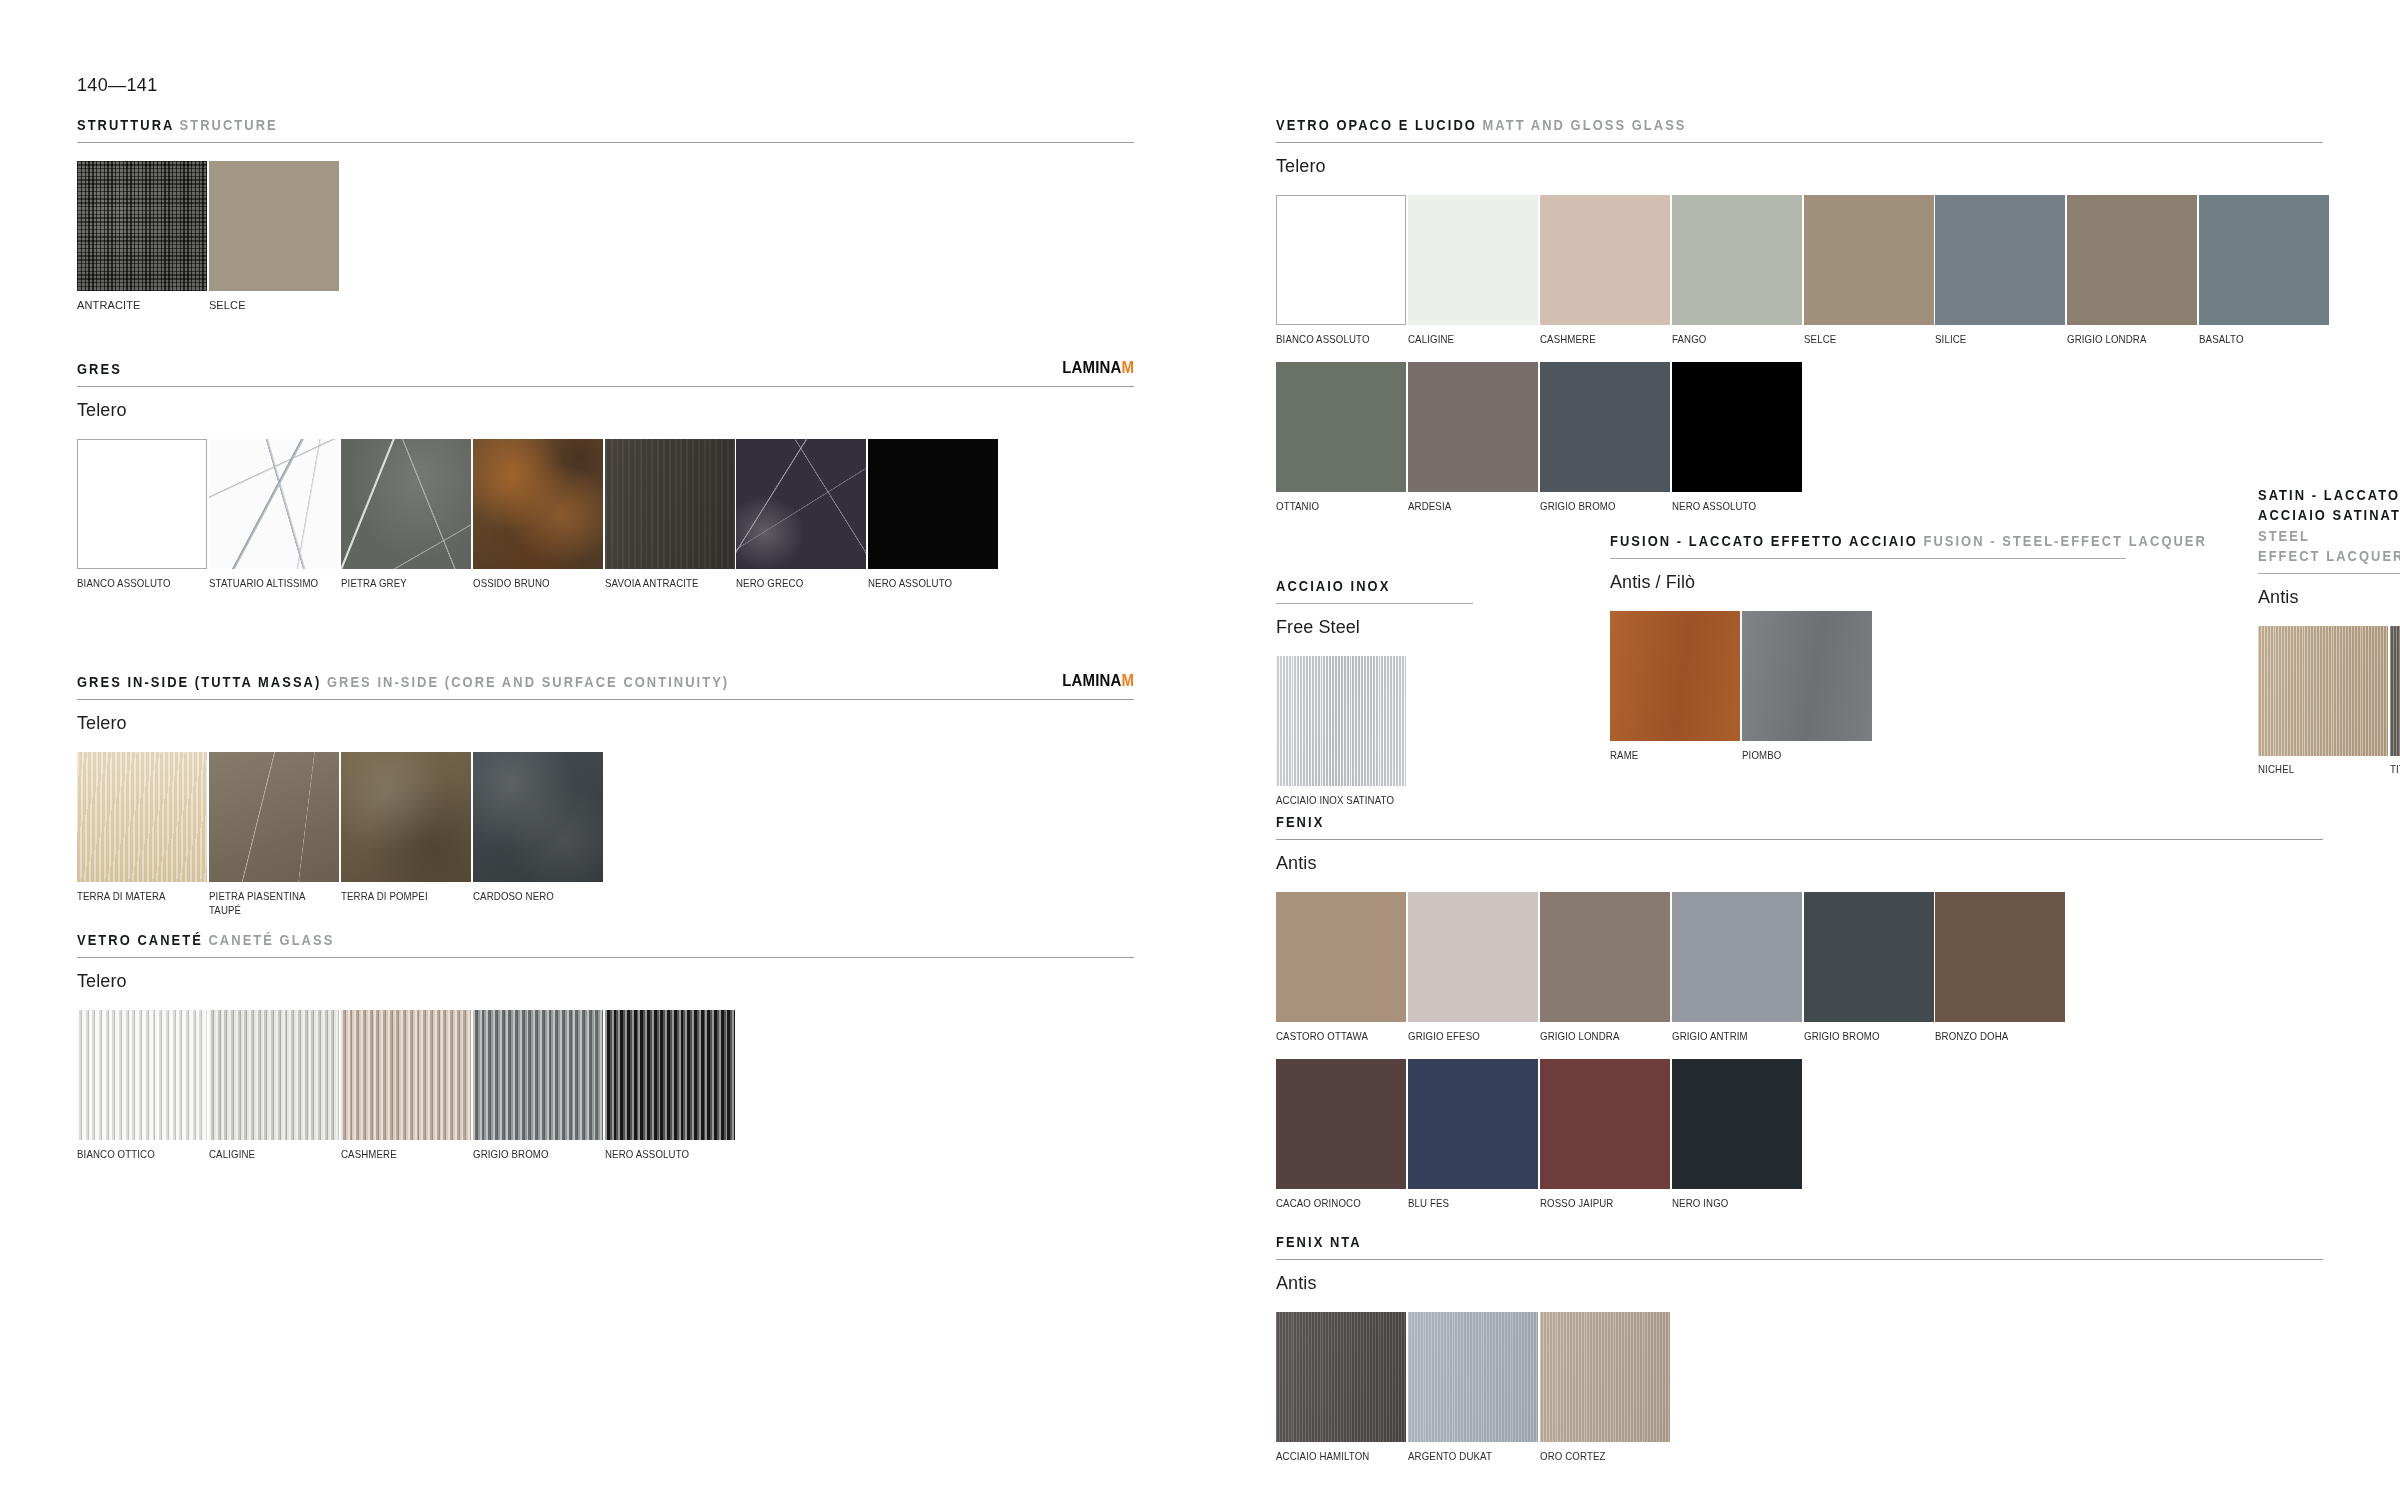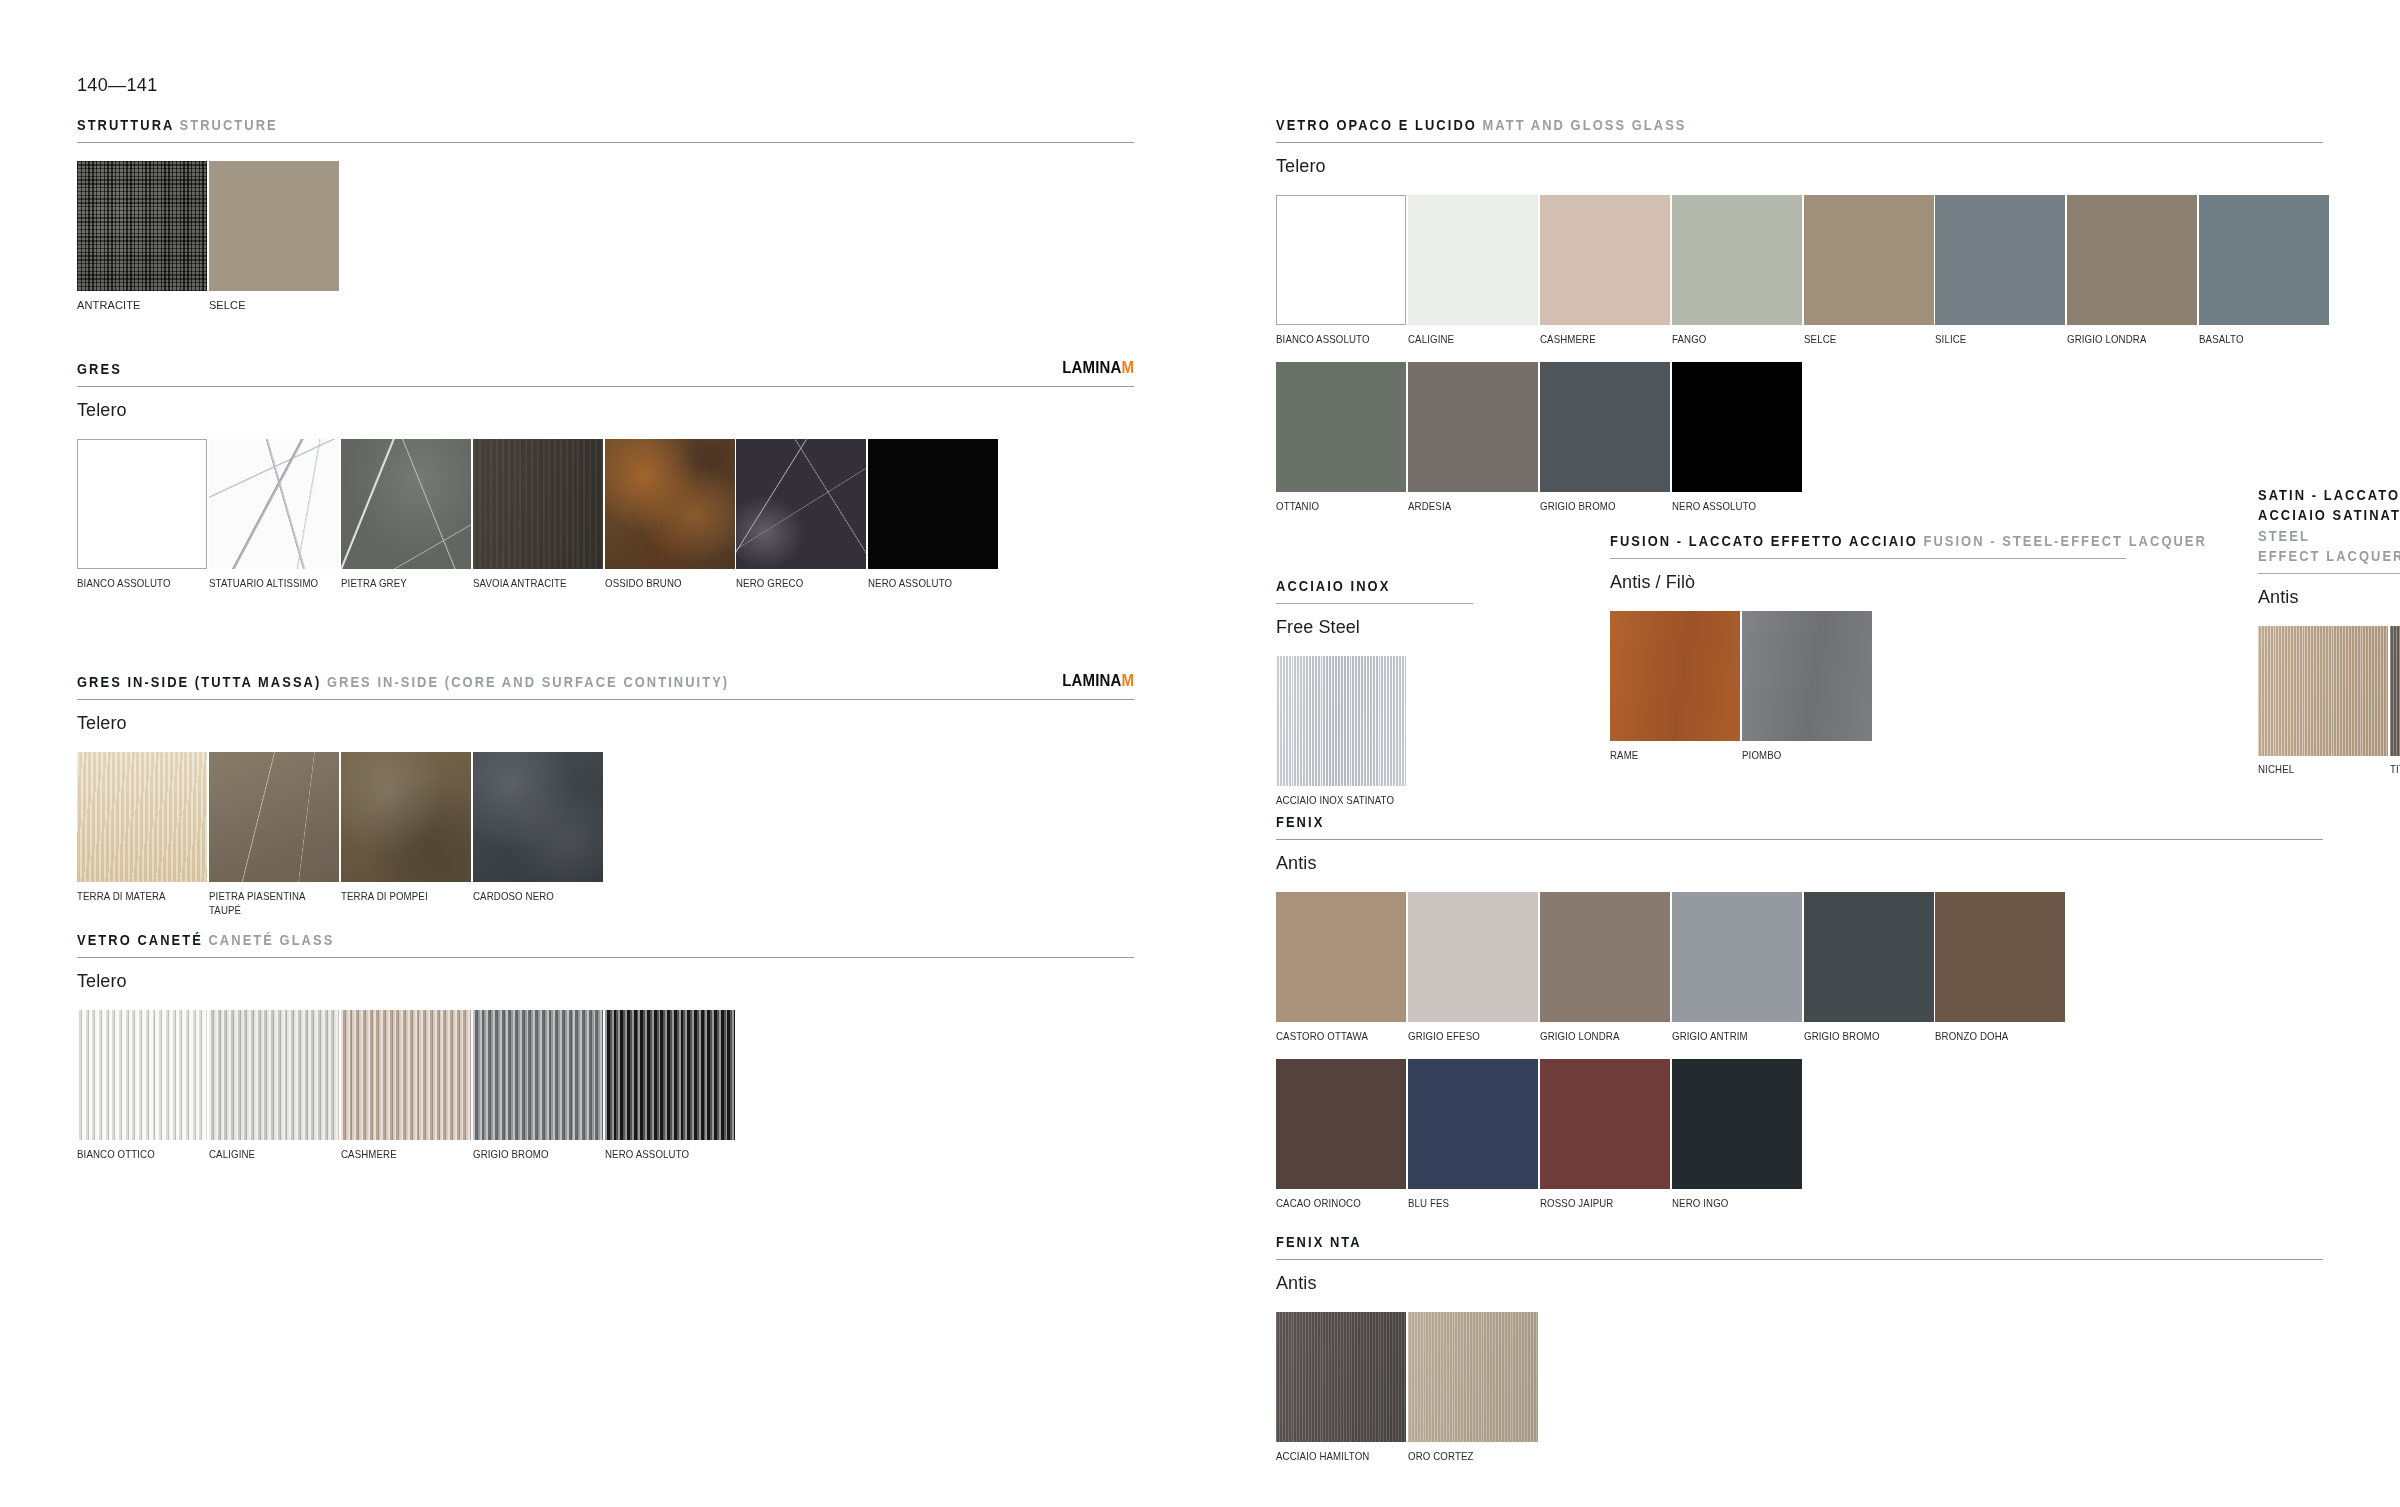--- a/index.html
+++ b/index.html
@@ -249,26 +249,26 @@
           </div>
           <div class="sw gapR cond">
             <span class="chip tx-statuario" style="height: 130px;"></span>
             <span class="cap">STATUARIO ALTISSIMO</span>
           </div>
           <div class="sw gapR cond">
             <span class="chip tx-pietragrey" style="height: 130px;"></span>
             <span class="cap">PIETRA GREY</span>
           </div>
           <div class="sw gapR cond">
+            <span class="chip tx-ossido" style="height: 130px;"></span>
+            <span class="cap">OSSIDO BRUNO</span>
+          </div>
+          <div class="sw gapR cond">
             <span class="chip tx-savoia" style="height: 130px;"></span>
             <span class="cap">SAVOIA ANTRACITE</span>
-          </div>
-          <div class="sw gapR cond">
-            <span class="chip tx-ossido" style="height: 130px;"></span>
-            <span class="cap">OSSIDO BRUNO</span>
           </div>
           <div class="sw gapR cond">
             <span class="chip tx-nerogreco" style="height: 130px;"></span>
             <span class="cap">NERO GRECO</span>
           </div>
           <div class="sw gapR cond">
             <span class="chip" style="background-color: rgb(6, 6, 6); height: 130px;"></span>
             <span class="cap">NERO ASSOLUTO</span>
           </div>
         </div>
@@ -444,20 +444,24 @@
       <div class="sect" style="top: 1232px; width: 1047px;">
         <div style="position: relative;">
           <div class="sect-head"><span class="it">FENIX NTA</span></div>
         </div>
         <div class="rule"></div>
         <div class="subfam">Antis</div>
         <div class="strip">
           <div class="sw gapR cond">
             <span class="chip tx-hamilton" style="height: 130px;"></span>
             <span class="cap">ACCIAIO HAMILTON</span>
+          </div>
+          <div class="sw gapR cond">
+            <span class="chip tx-argento" style="height: 130px;"></span>
+            <span class="cap">ARGENTO DUKAT</span>
           </div>
           <div class="sw gapR cond">
             <span class="chip tx-orocortez" style="height: 130px;"></span>
             <span class="cap">ORO CORTEZ</span>
           </div>
         </div>
       </div>
       <div class="triple" style="top: 485px;">
         <div class="tblk" style="left: 0px; width: 197px;">
           <div style="height: 91px;"></div>

